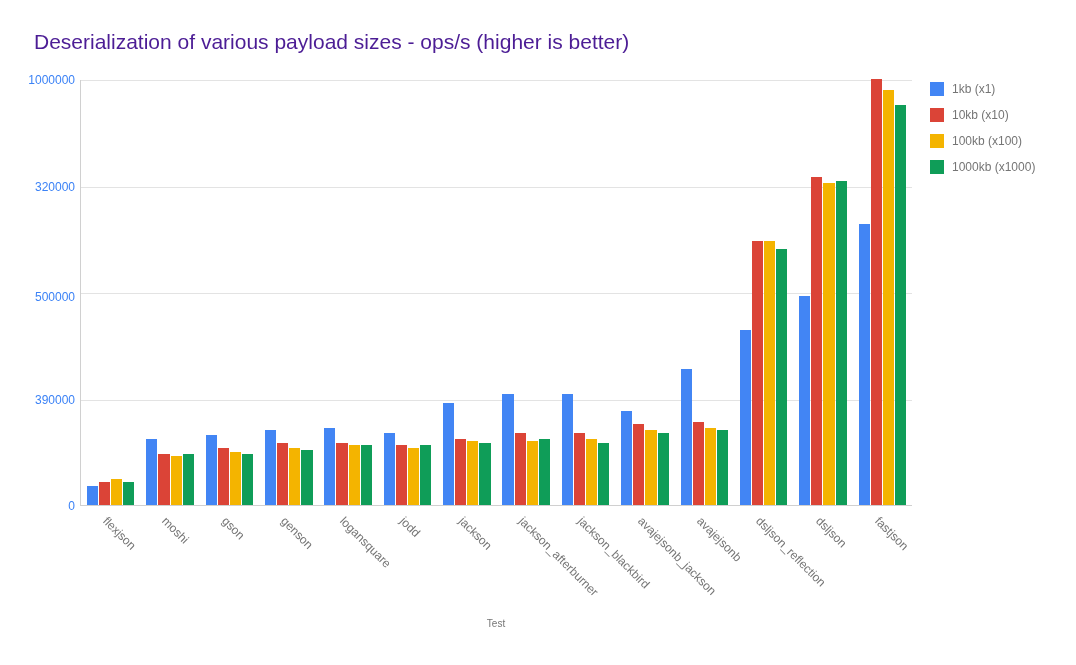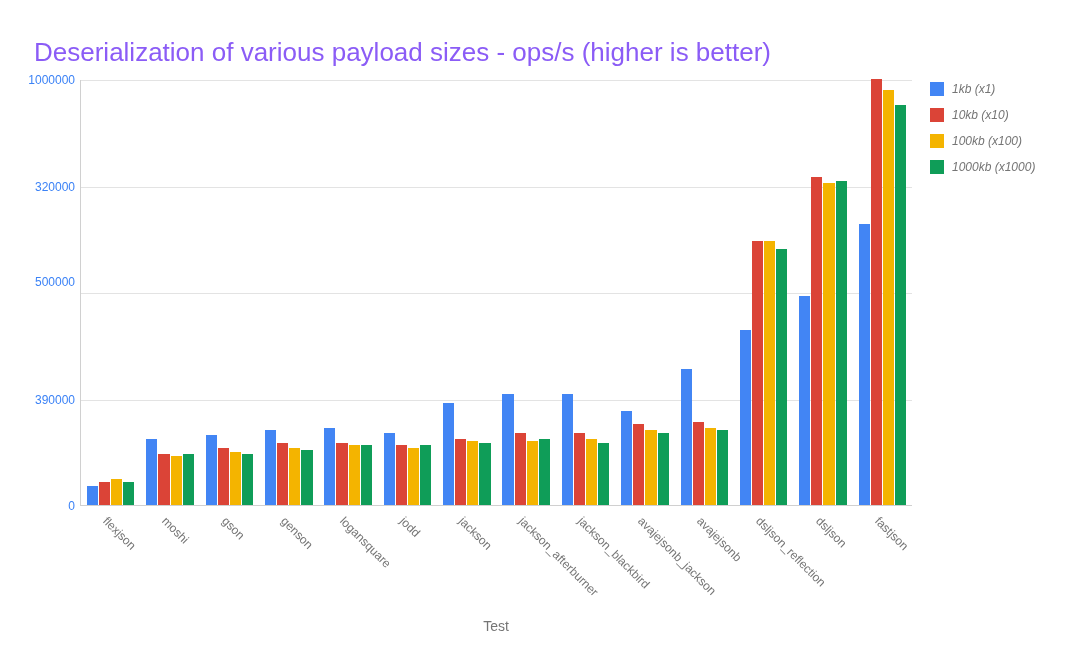--- a/index.html
+++ b/index.html
@@ -9,24 +9,23 @@
     height: 665px;
     font-family: Arial, Helvetica, sans-serif;
     color: #595959;
     background: #fff;
     overflow: hidden;
   }
   .chart-title {
     position: absolute;
     left: 34px;
     top: 30px;
-    font-size: 26px;
+    font-size: 21px;
     font-weight: 400;
-    color: #8b5cf6;
-    margin-top: 7px;
+    color: #4c1d95;
   }
   .plot-area {
     position: absolute;
     left: 80px;
     top: 80px;
     width: 832px;
     height: 426px;
     border-left: 1px solid #d0d0d0;
     border-bottom: 1px solid #d0d0d0;
     box-sizing: border-box;
@@ -90,36 +89,35 @@
     font-size: 12px;
     color: #757575;
     white-space: nowrap;
   }
   .x-axis-title {
     position: absolute;
     left: 80px;
     top: 618px;
     width: 832px;
     text-align: center;
-    font-size: 14px;
+    font-size: 10px;
     color: #757575;
   }
   .legend {
     position: absolute;
     left: 930px;
     top: 76px;
     font-size: 12px;
     color: #757575;
   }
   .legend-item {
     display: flex;
     align-items: center;
     gap: 8px;
     height: 26px;
-    font-style: italic;
   }
   .legend-swatch {
     width: 14px;
     height: 14px;
     flex: 0 0 14px;
   }
 </style>
 </head>
 <body>
 
@@ -241,21 +239,21 @@
         <div class="cat-group">
           <div class="bar" style="background: rgb(66, 133, 244); height: 281.16px;"></div>
           <div class="bar" style="background: rgb(219, 68, 55); height: 426px;"></div>
           <div class="bar" style="background: rgb(244, 180, 0); height: 415.35px;"></div>
           <div class="bar" style="background: rgb(15, 157, 88); height: 400.44px;"></div>
         </div>
       </div>
     </div>
 <div class="y-tick" style="top: 426px;">0</div>
     <div class="y-tick" style="top: 319.5px;">390000</div>
-    <div class="y-tick" style="top: 202px; text-align: right;">500000</div>
+    <div class="y-tick" style="top: 217px; text-align: right;">500000</div>
     <div class="y-tick" style="top: 106.5px;">320000</div>
     <div class="y-tick" style="top: 0px;">1000000</div>
   </div>
 
 <div class="x-labels" id="xlabels">
     <div class="x-label-slot">
       <div class="x-label">flexjson</div>
     </div>
     <div class="x-label-slot">
       <div class="x-label">moshi</div>

